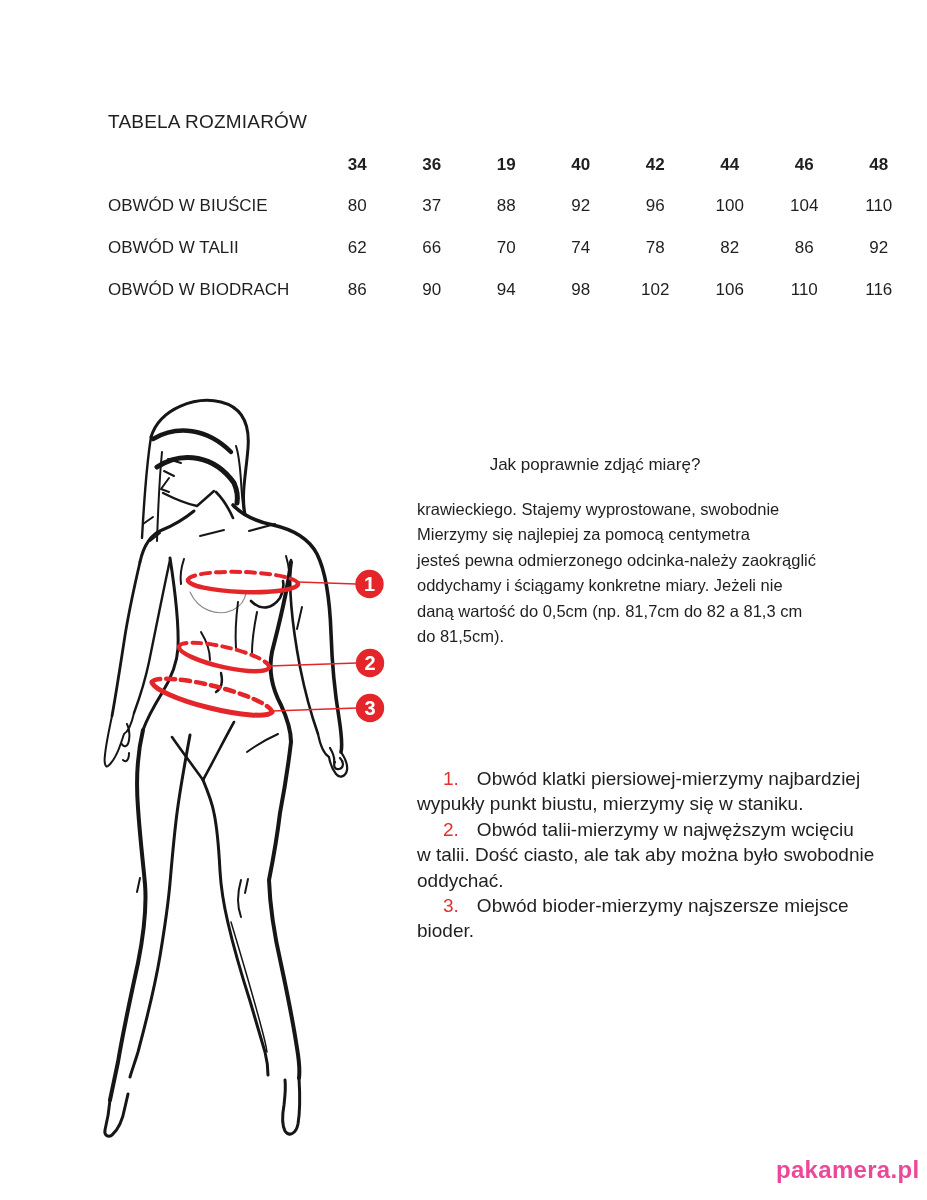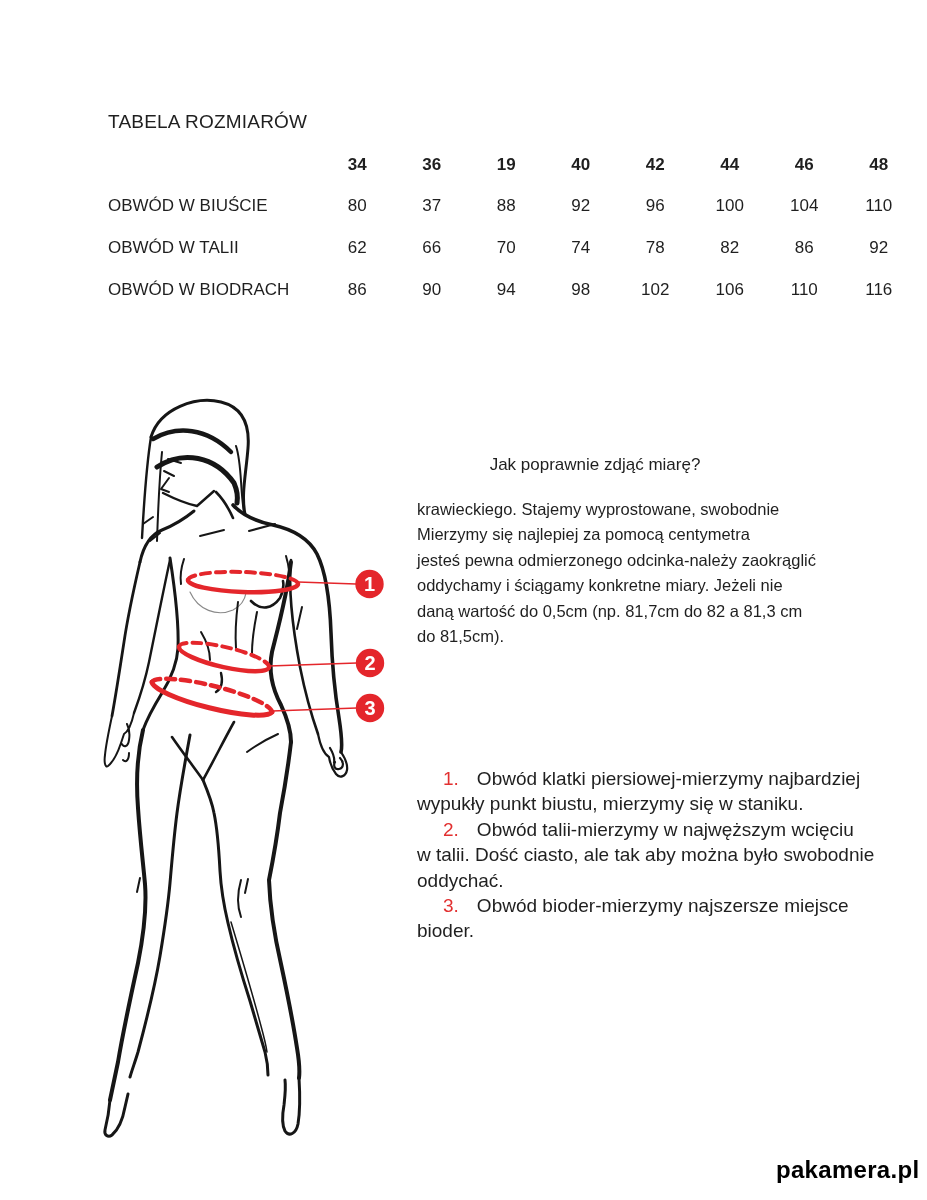--- a/index.html
+++ b/index.html
@@ -11,21 +11,21 @@
   .lbl{width:202px;}
   .cell{width:54.5px;text-align:center;}
   .hdr{font-weight:bold;}
   .guide-heading{position:absolute;left:417px;top:455px;width:356px;text-align:center;
                  font-size:17px;font-weight:normal;}
   .intro{position:absolute;left:417px;top:497px;font-size:16.5px;line-height:25.4px;white-space:nowrap;}
   .steps{position:absolute;left:417px;top:747px;font-size:19px;line-height:25.4px;white-space:nowrap;margin-top:19px;}
   .sline.first{margin-left:26px;}
   .num{color:#e23030;margin-right:18px;}
   .watermark{position:absolute;left:776px;top:1156px;font-size:24px;font-weight:bold;
-             color:#000000;letter-spacing:.3px;}
+             color:#ec4899;letter-spacing:.3px;}
   svg.figure{position:absolute;left:55px;top:390px;width:335px;height:755px;}
   svg .marker-num{font-family:"Liberation Sans",sans-serif;font-size:20px;font-weight:bold;fill:#ffffff;}
 </style>
 </head>
 <body>
 
 <div class="page">
 
   <div class="title">TABELA ROZMIARÓW</div>
 

